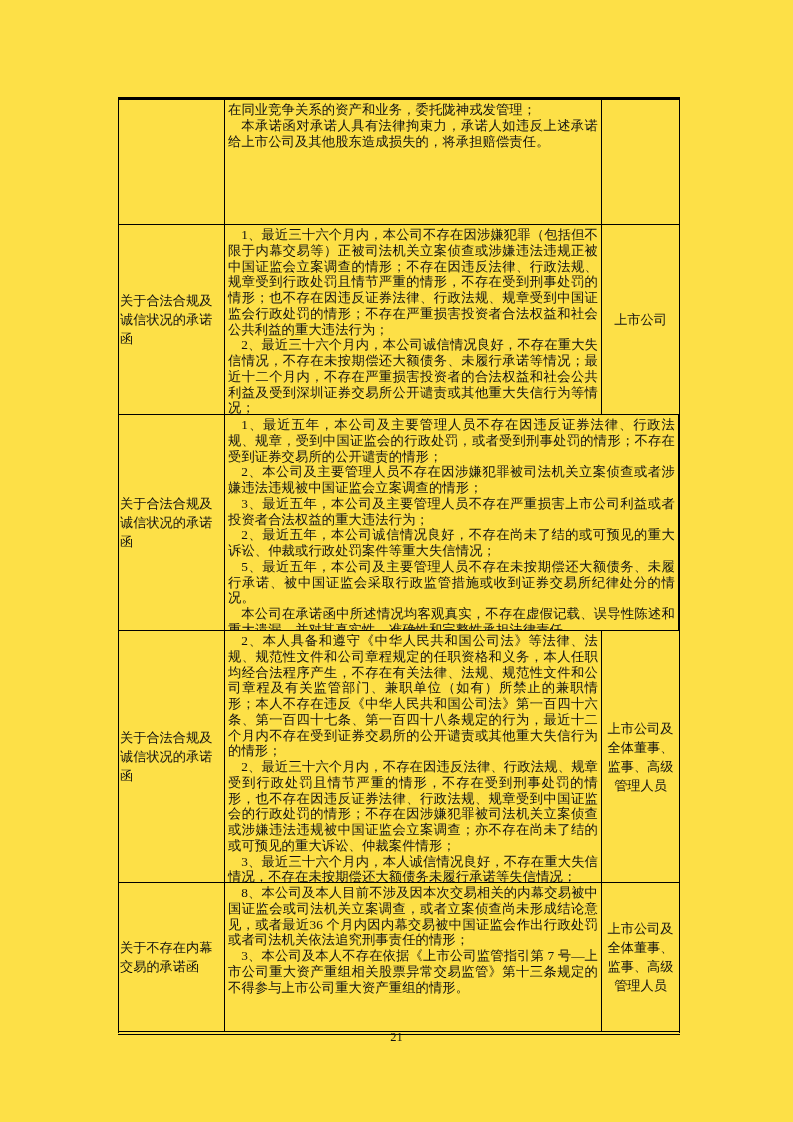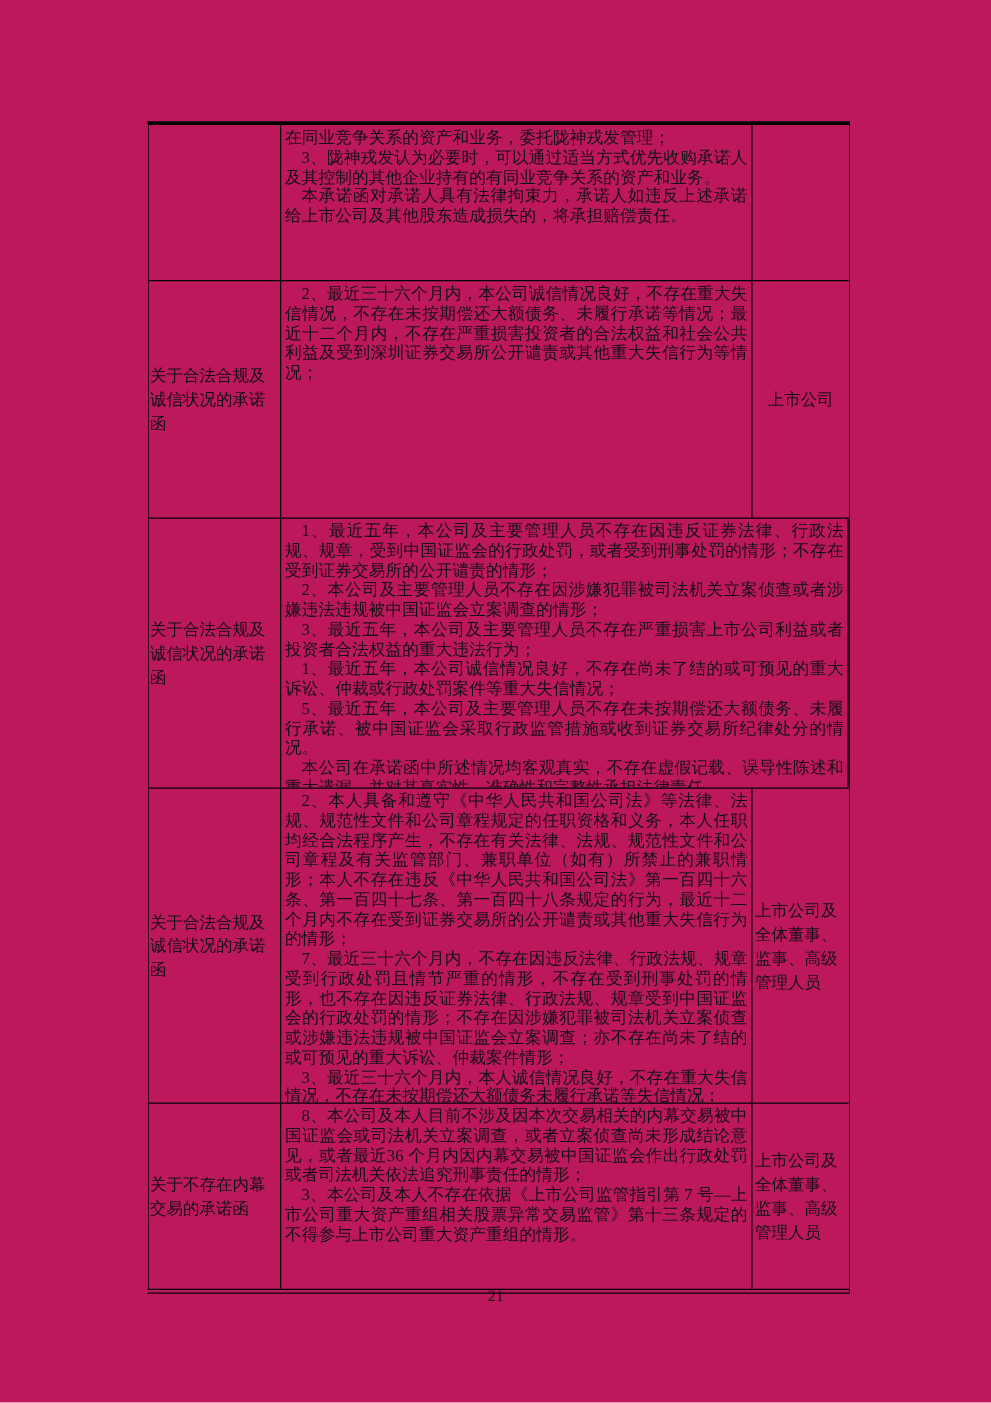--- a/index.html
+++ b/index.html
@@ -4,21 +4,21 @@
 <style>
   html, body {
     margin: 0;
     padding: 0;
     background: #ffffff;
   }
   .page {
     position: relative;
     width: 793px;
     height: 1122px;
-    background: #be185d;
+    background: #fde047;
     font-family: "Liberation Serif", "DejaVu Serif", serif;
     color: #111111;
     overflow: hidden;
   }
   .doc-table {
     position: absolute;
     left: 118px;
     top: 97px;
     width: 562px;
     border-left: 1.5px solid #000;
@@ -65,20 +65,21 @@
   .content-cell p {
     margin: 0;
     text-indent: 1em;
   }
   .content-cell p.no-indent { text-indent: 0; }
   .party-cell {
     width: 77px;
     display: flex;
     align-items: center;
     justify-content: center;
+    text-align: center;
     font-size: 13.2px;
     line-height: 19px;
     padding: 2px 2px;
   }
   .page-number {
     position: absolute;
     top: 1030px;
     left: 0;
     width: 100%;
     text-align: center;
@@ -88,52 +89,52 @@
 </head>
 <body>
 
 <div class="page">
   <div class="doc-table">
 
     <div class="t-row row1">
       <div class="cell label-cell"></div>
       <div class="cell content-cell">
         <p class="no-indent">在同业竞争关系的资产和业务，委托陇神戎发管理；</p>
-        <p>3、陇神戎发认为必要时，可以通过适当方式优先收购承诺人及其控制的其他企业持有的有同业竞争关系的资产和业务。</p>
         <p>本承诺函对承诺人具有法律拘束力，承诺人如违反上述承诺给上市公司及其他股东造成损失的，将承担赔偿责任。</p>
       </div>
       <div class="cell party-cell"></div>
     </div>
 
     <div class="t-row row2">
       <div class="cell label-cell">关于合法合规及诚信状况的承诺函</div>
       <div class="cell content-cell">
+        <p>1、最近三十六个月内，本公司不存在因涉嫌犯罪（包括但不限于内幕交易等）正被司法机关立案侦查或涉嫌违法违规正被中国证监会立案调查的情形；不存在因违反法律、行政法规、规章受到行政处罚且情节严重的情形，不存在受到刑事处罚的情形；也不存在因违反证券法律、行政法规、规章受到中国证监会行政处罚的情形；不存在严重损害投资者合法权益和社会公共利益的重大违法行为；</p>
         <p>2、最近三十六个月内，本公司诚信情况良好，不存在重大失信情况，不存在未按期偿还大额债务、未履行承诺等情况；最近十二个月内，不存在严重损害投资者的合法权益和社会公共利益及受到深圳证券交易所公开谴责或其他重大失信行为等情况；</p>
 
       </div>
       <div class="cell party-cell">上市公司</div>
     </div>
 
     <div class="t-row row3">
       <div class="cell label-cell">关于合法合规及诚信状况的承诺函</div>
       <div class="cell content-cell">
         <p>1、最近五年，本公司及主要管理人员不存在因违反证券法律、行政法规、规章，受到中国证监会的行政处罚，或者受到刑事处罚的情形；不存在受到证券交易所的公开谴责的情形；</p>
         <p>2、本公司及主要管理人员不存在因涉嫌犯罪被司法机关立案侦查或者涉嫌违法违规被中国证监会立案调查的情形；</p>
         <p>3、最近五年，本公司及主要管理人员不存在严重损害上市公司利益或者投资者合法权益的重大违法行为；</p>
-        <p>1、最近五年，本公司诚信情况良好，不存在尚未了结的或可预见的重大诉讼、仲裁或行政处罚案件等重大失信情况；</p>
+        <p>2、最近五年，本公司诚信情况良好，不存在尚未了结的或可预见的重大诉讼、仲裁或行政处罚案件等重大失信情况；</p>
         <p>5、最近五年，本公司及主要管理人员不存在未按期偿还大额债务、未履行承诺、被中国证监会采取行政监管措施或收到证券交易所纪律处分的情况。</p>
         <p>本公司在承诺函中所述情况均客观真实，不存在虚假记载、误导性陈述和重大遗漏，并对其真实性、准确性和完整性承担法律责任。</p>
       </div>
     </div>
 
     <div class="t-row row4">
       <div class="cell label-cell">关于合法合规及诚信状况的承诺函</div>
       <div class="cell content-cell">
         <p>2、本人具备和遵守《中华人民共和国公司法》等法律、法规、规范性文件和公司章程规定的任职资格和义务，本人任职均经合法程序产生，不存在有关法律、法规、规范性文件和公司章程及有关监管部门、兼职单位（如有）所禁止的兼职情形；本人不存在违反《中华人民共和国公司法》第一百四十六条、第一百四十七条、第一百四十八条规定的行为，最近十二个月内不存在受到证券交易所的公开谴责或其他重大失信行为的情形；</p>
-        <p>7、最近三十六个月内，不存在因违反法律、行政法规、规章受到行政处罚且情节严重的情形，不存在受到刑事处罚的情形，也不存在因违反证券法律、行政法规、规章受到中国证监会的行政处罚的情形；不存在因涉嫌犯罪被司法机关立案侦查或涉嫌违法违规被中国证监会立案调查；亦不存在尚未了结的或可预见的重大诉讼、仲裁案件情形；</p>
+        <p>2、最近三十六个月内，不存在因违反法律、行政法规、规章受到行政处罚且情节严重的情形，不存在受到刑事处罚的情形，也不存在因违反证券法律、行政法规、规章受到中国证监会的行政处罚的情形；不存在因涉嫌犯罪被司法机关立案侦查或涉嫌违法违规被中国证监会立案调查；亦不存在尚未了结的或可预见的重大诉讼、仲裁案件情形；</p>
         <p>3、最近三十六个月内，本人诚信情况良好，不存在重大失信情况，不存在未按期偿还大额债务未履行承诺等失信情况；</p>
 
       </div>
       <div class="cell party-cell">上市公司及全体董事、监事、高级管理人员</div>
     </div>
 
     <div class="t-row row5">
       <div class="cell label-cell">关于不存在内幕交易的承诺函</div>
       <div class="cell content-cell">
         <p>8、本公司及本人目前不涉及因本次交易相关的内幕交易被中国证监会或司法机关立案调查，或者立案侦查尚未形成结论意见，或者最近36 个月内因内幕交易被中国证监会作出行政处罚或者司法机关依法追究刑事责任的情形；</p>

